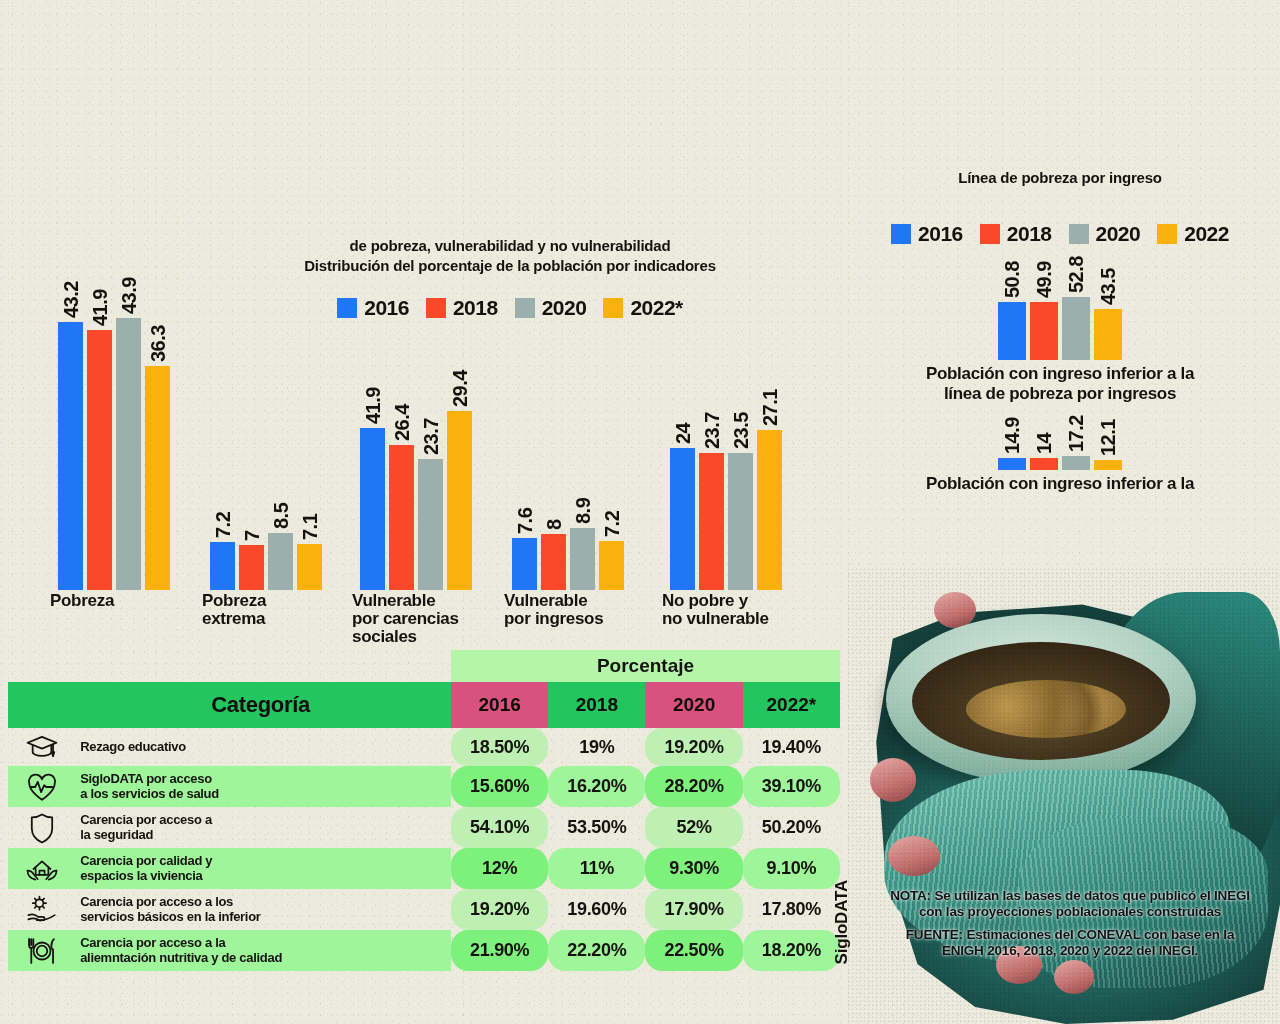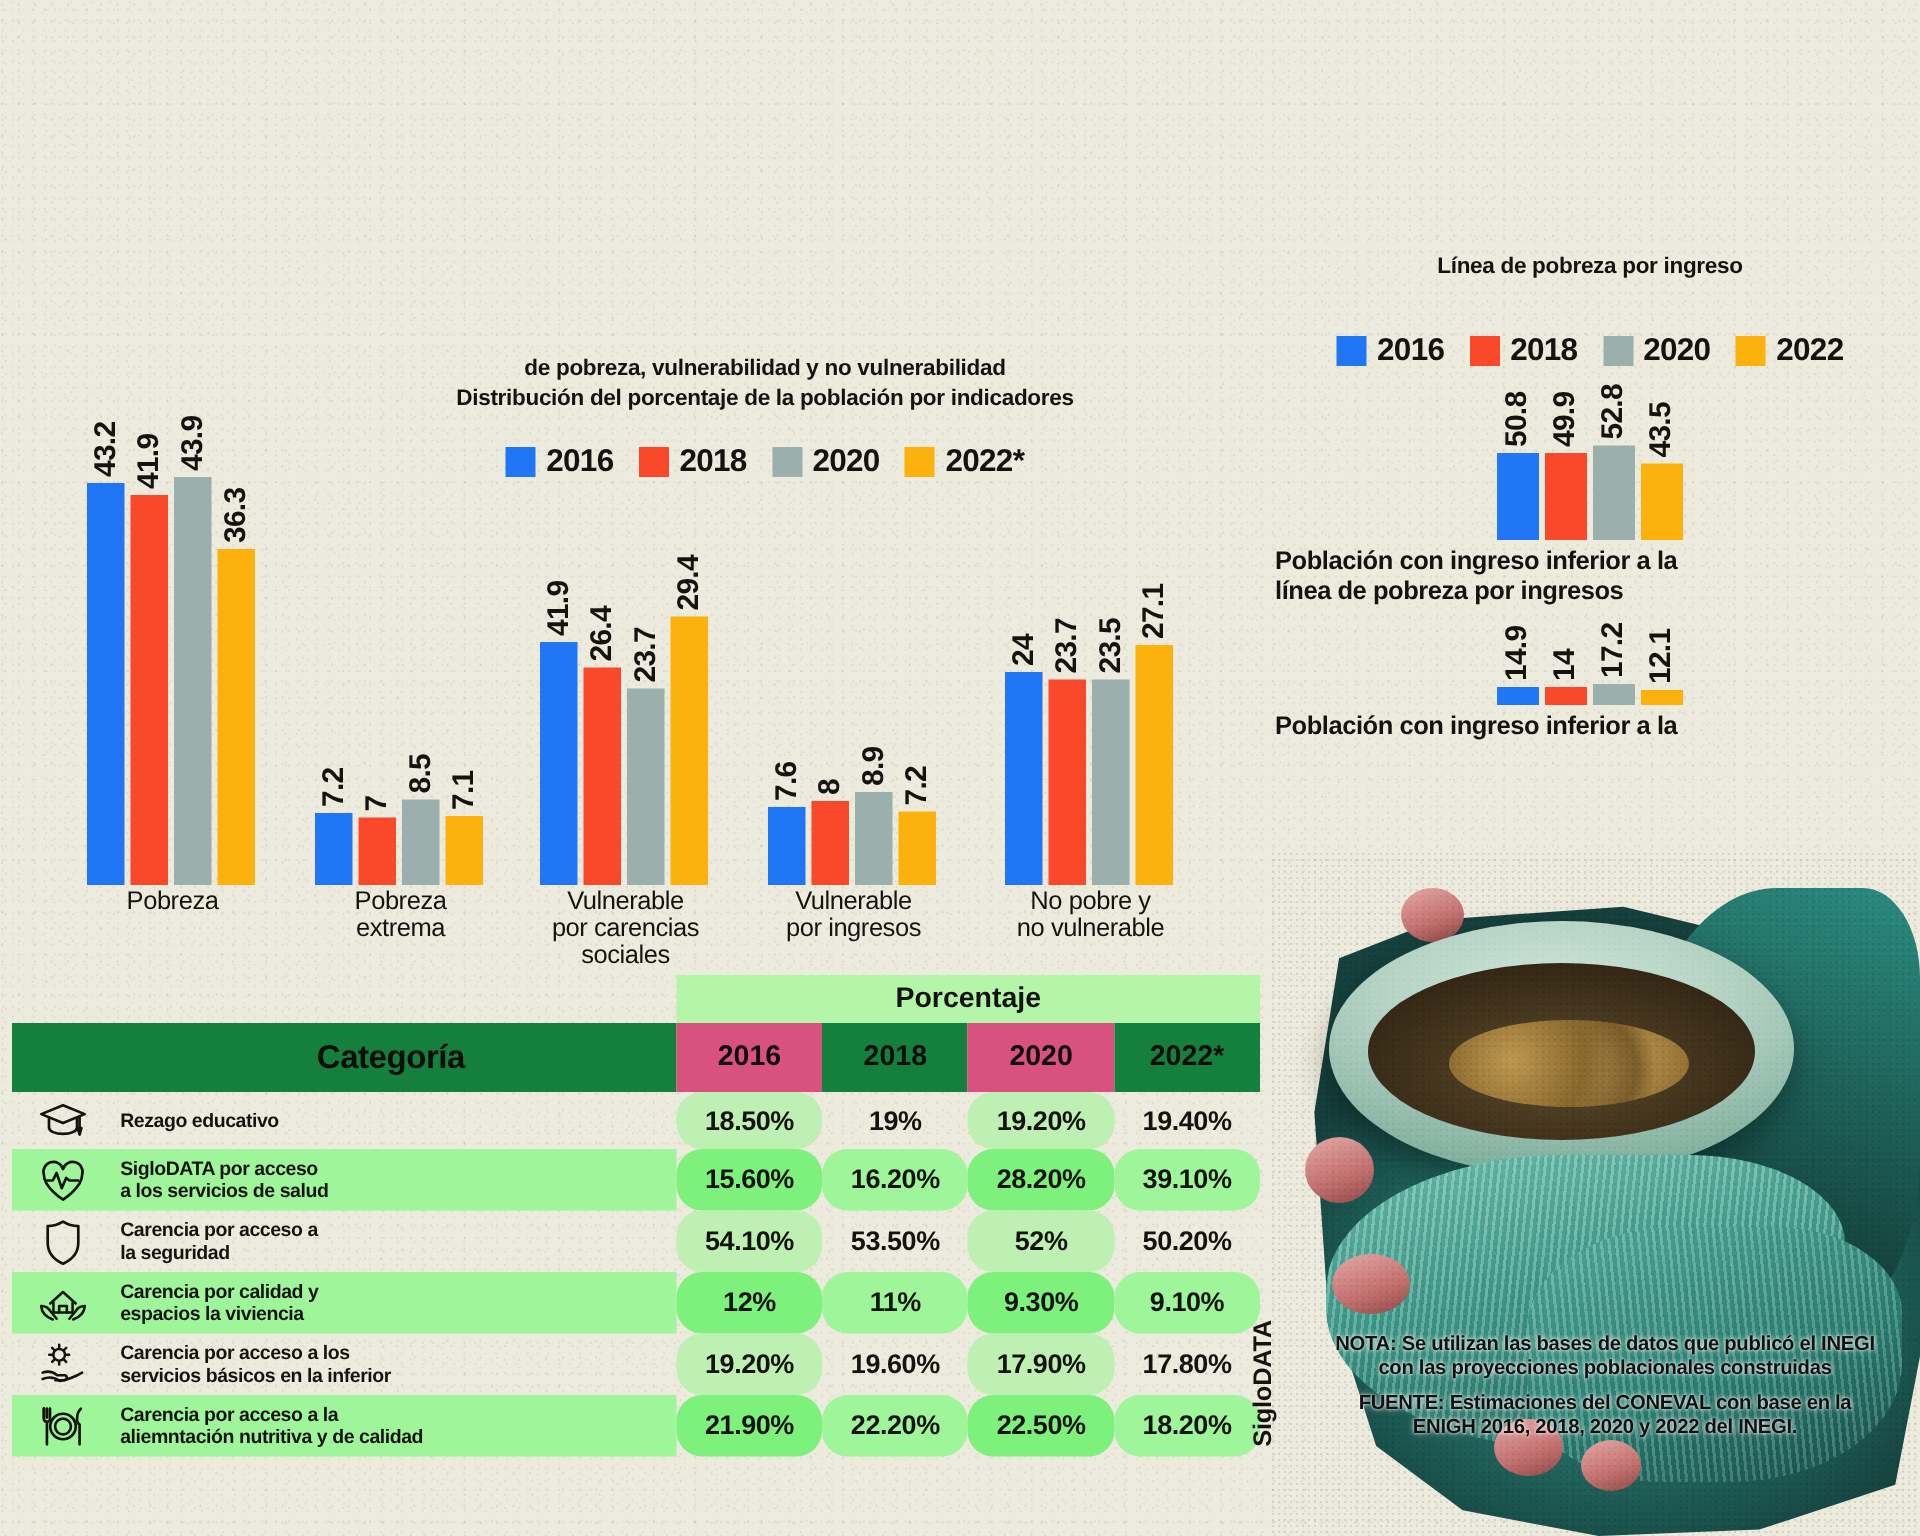--- a/index.html
+++ b/index.html
@@ -61,22 +61,21 @@
     color: #15130f;
     white-space: nowrap;
     letter-spacing: -.5px;
     margin-bottom: 4px;
   }
   .bar-value span { display: block; transform: translateY(50%) translateX(50%); }
 
   #x-labels { left: 40px; top: 592px; width: 790px; height: 60px; }
   .x-label {
     position: absolute;
-    text-align: center;
-    font-weight: normal;
+    font-weight: bold;
     font-size: 17px;
     line-height: 1.05;
     color: #15130f;
     letter-spacing: -.3px;
   }
 
   
   #right-panel { left: 850px; top: 168px; width: 420px; }
   .mini-chart { position: relative; }
   .mini-bars { display: flex; align-items: flex-end; justify-content: center; gap: 4px; height: 62px; }
@@ -90,41 +89,41 @@
     transform-origin: bottom center;
     font-weight: bold;
     font-size: 20px;
     color: #15130f;
     white-space: nowrap;
     letter-spacing: -.5px;
     margin-bottom: 4px;
   }
   .mini-value span { display: block; transform: translateY(50%) translateX(50%); }
   .mini-caption {
-    text-align: left;
+    text-align: center;
     font-weight: bold;
     font-size: 17px;
     line-height: 1.2;
     color: #15130f;
     margin-top: 4px;
     letter-spacing: -.3px;
   }
 
   
   #data-table { left: 8px; top: 650px; width: 832px; }
   table { border-collapse: collapse; width: 100%; table-layout: fixed; }
   .th-porcentaje {
     background: #b4f5aa;
     text-align: center;
     font-weight: bold;
     font-size: 19px;
     color: #15130f;
     height: 32px;
   }
-  .th-pink { background: #15803d; height: 46px; }
+  .th-pink { background: #22c55e; height: 46px; }
   .th-pink-alt { background: #d9527f; }
   .th-categoria { text-align: center; font-weight: bold; font-size: 22px; color: #0f0d0a; letter-spacing: -.3px; }
   .th-year { text-align: center; font-weight: bold; font-size: 19px; color: #0f0d0a; }
   .row-green td { background: #9ff59a; }
   .row-plain td { background: transparent; }
   .cell-alt { background: #7ef07c !important; }
   .row-plain .cell-alt { background: #bdf0b2 !important; }
   td.icon-cell { width: 62px; text-align: center; vertical-align: middle; padding: 2px 0 2px 6px; }
   td.cat-cell {
     font-weight: bold;

